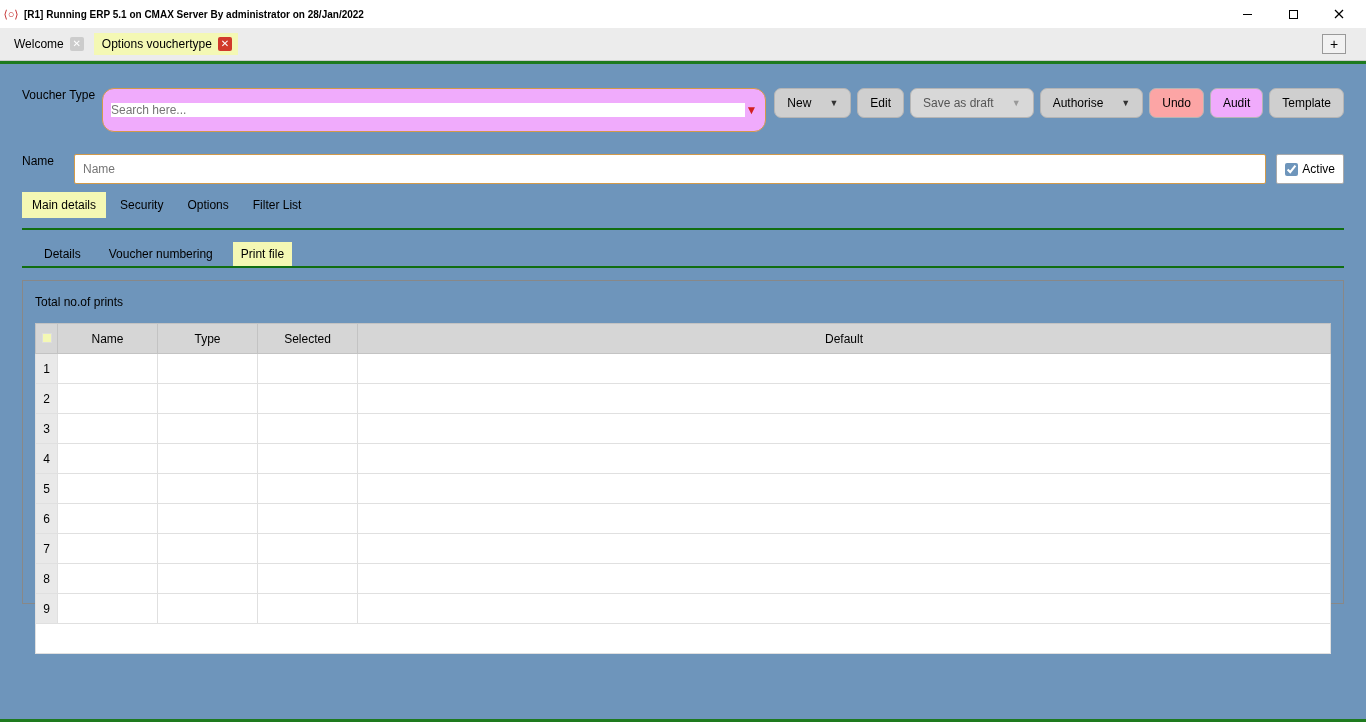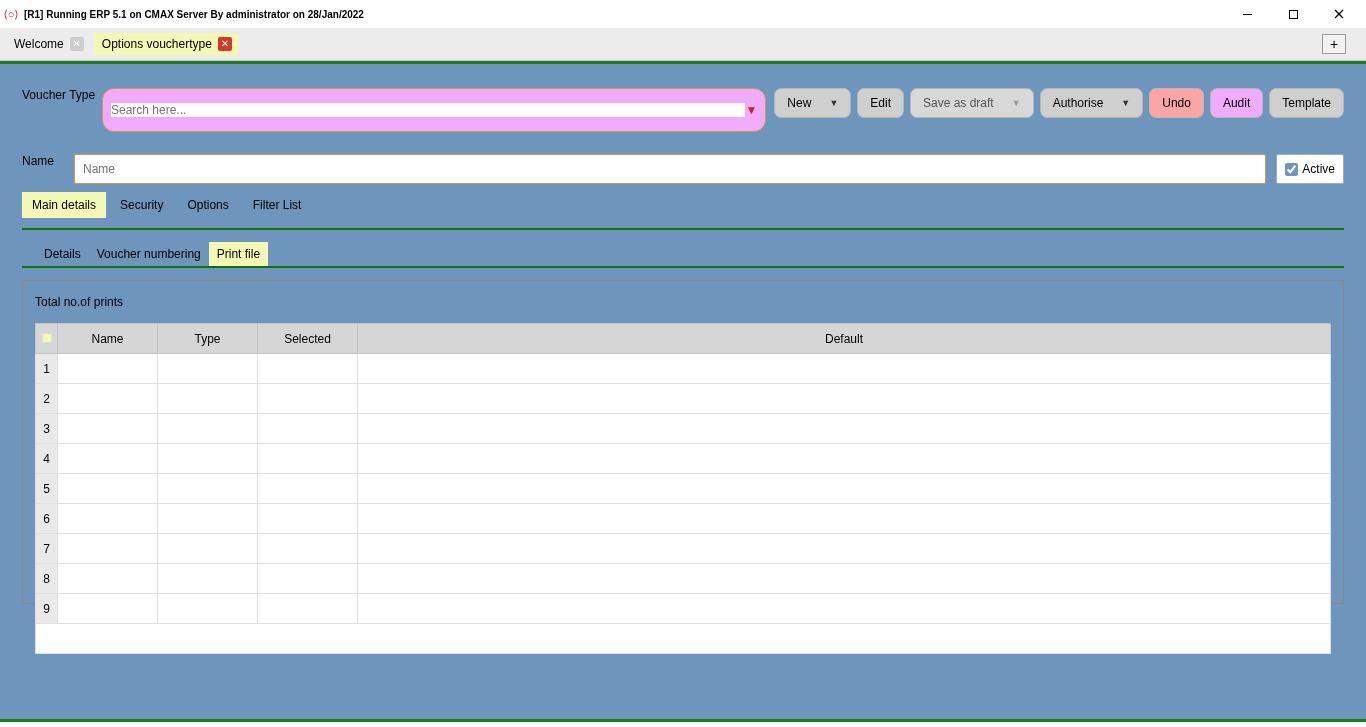--- a/index.html
+++ b/index.html
@@ -209,21 +209,21 @@
     background:#f4f8b4;
     color:#000;
   }
 
   .green-thin { height:2px; background:#116e11; }
 
   
   .subtabs {
     display:flex;
     margin: 12px 0 0 14px;
-    gap: 0;
+    gap: 12px;
     text-align: right;
   }
   .subtabs .stab {
     height: 24px;
     padding: 0 8px;
     display:flex; align-items:center;
     font-size:12px;
     cursor:pointer;
   }
   .subtabs .stab.active {

